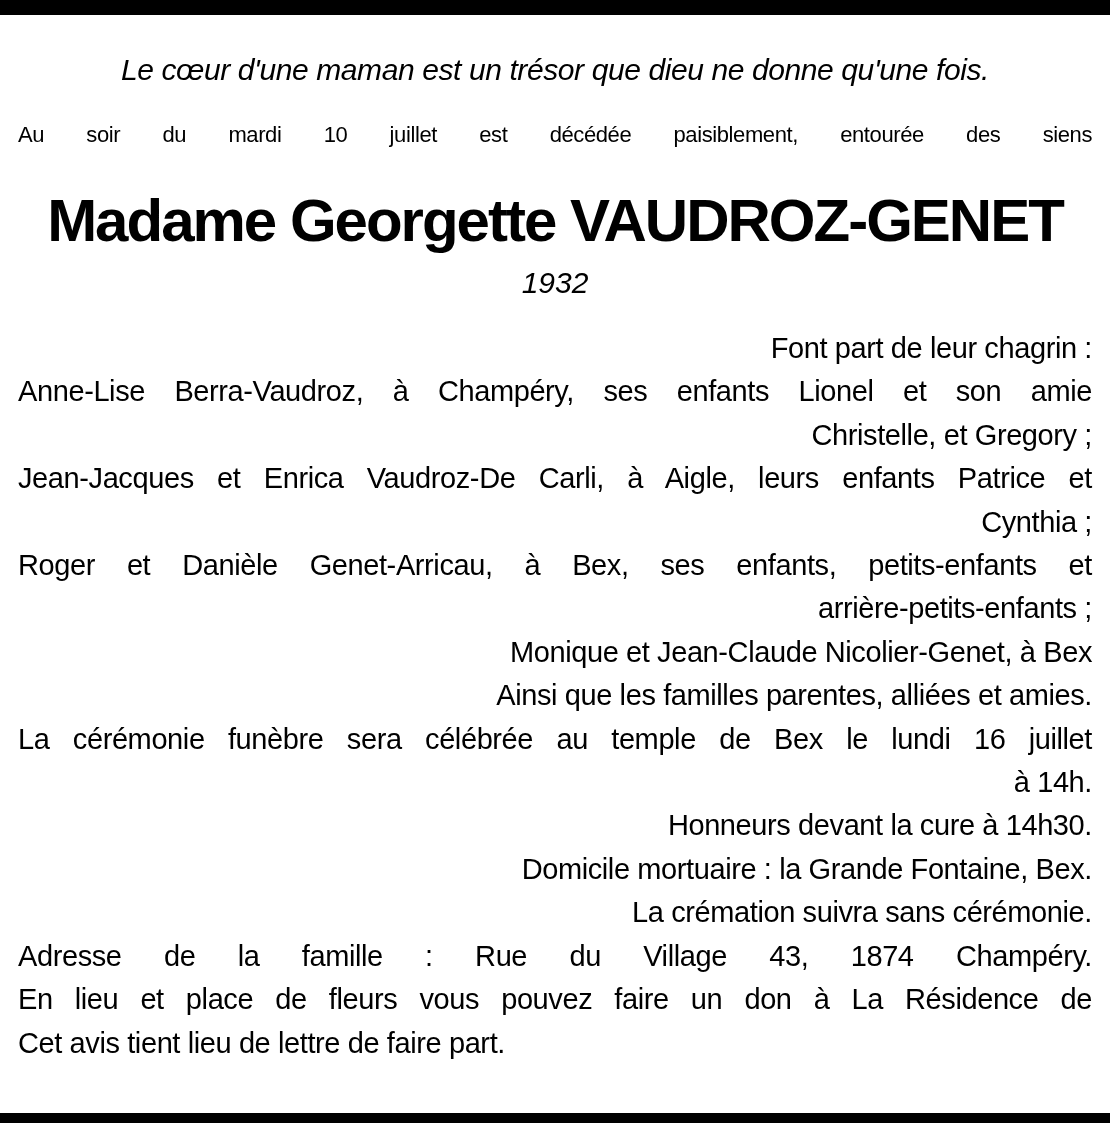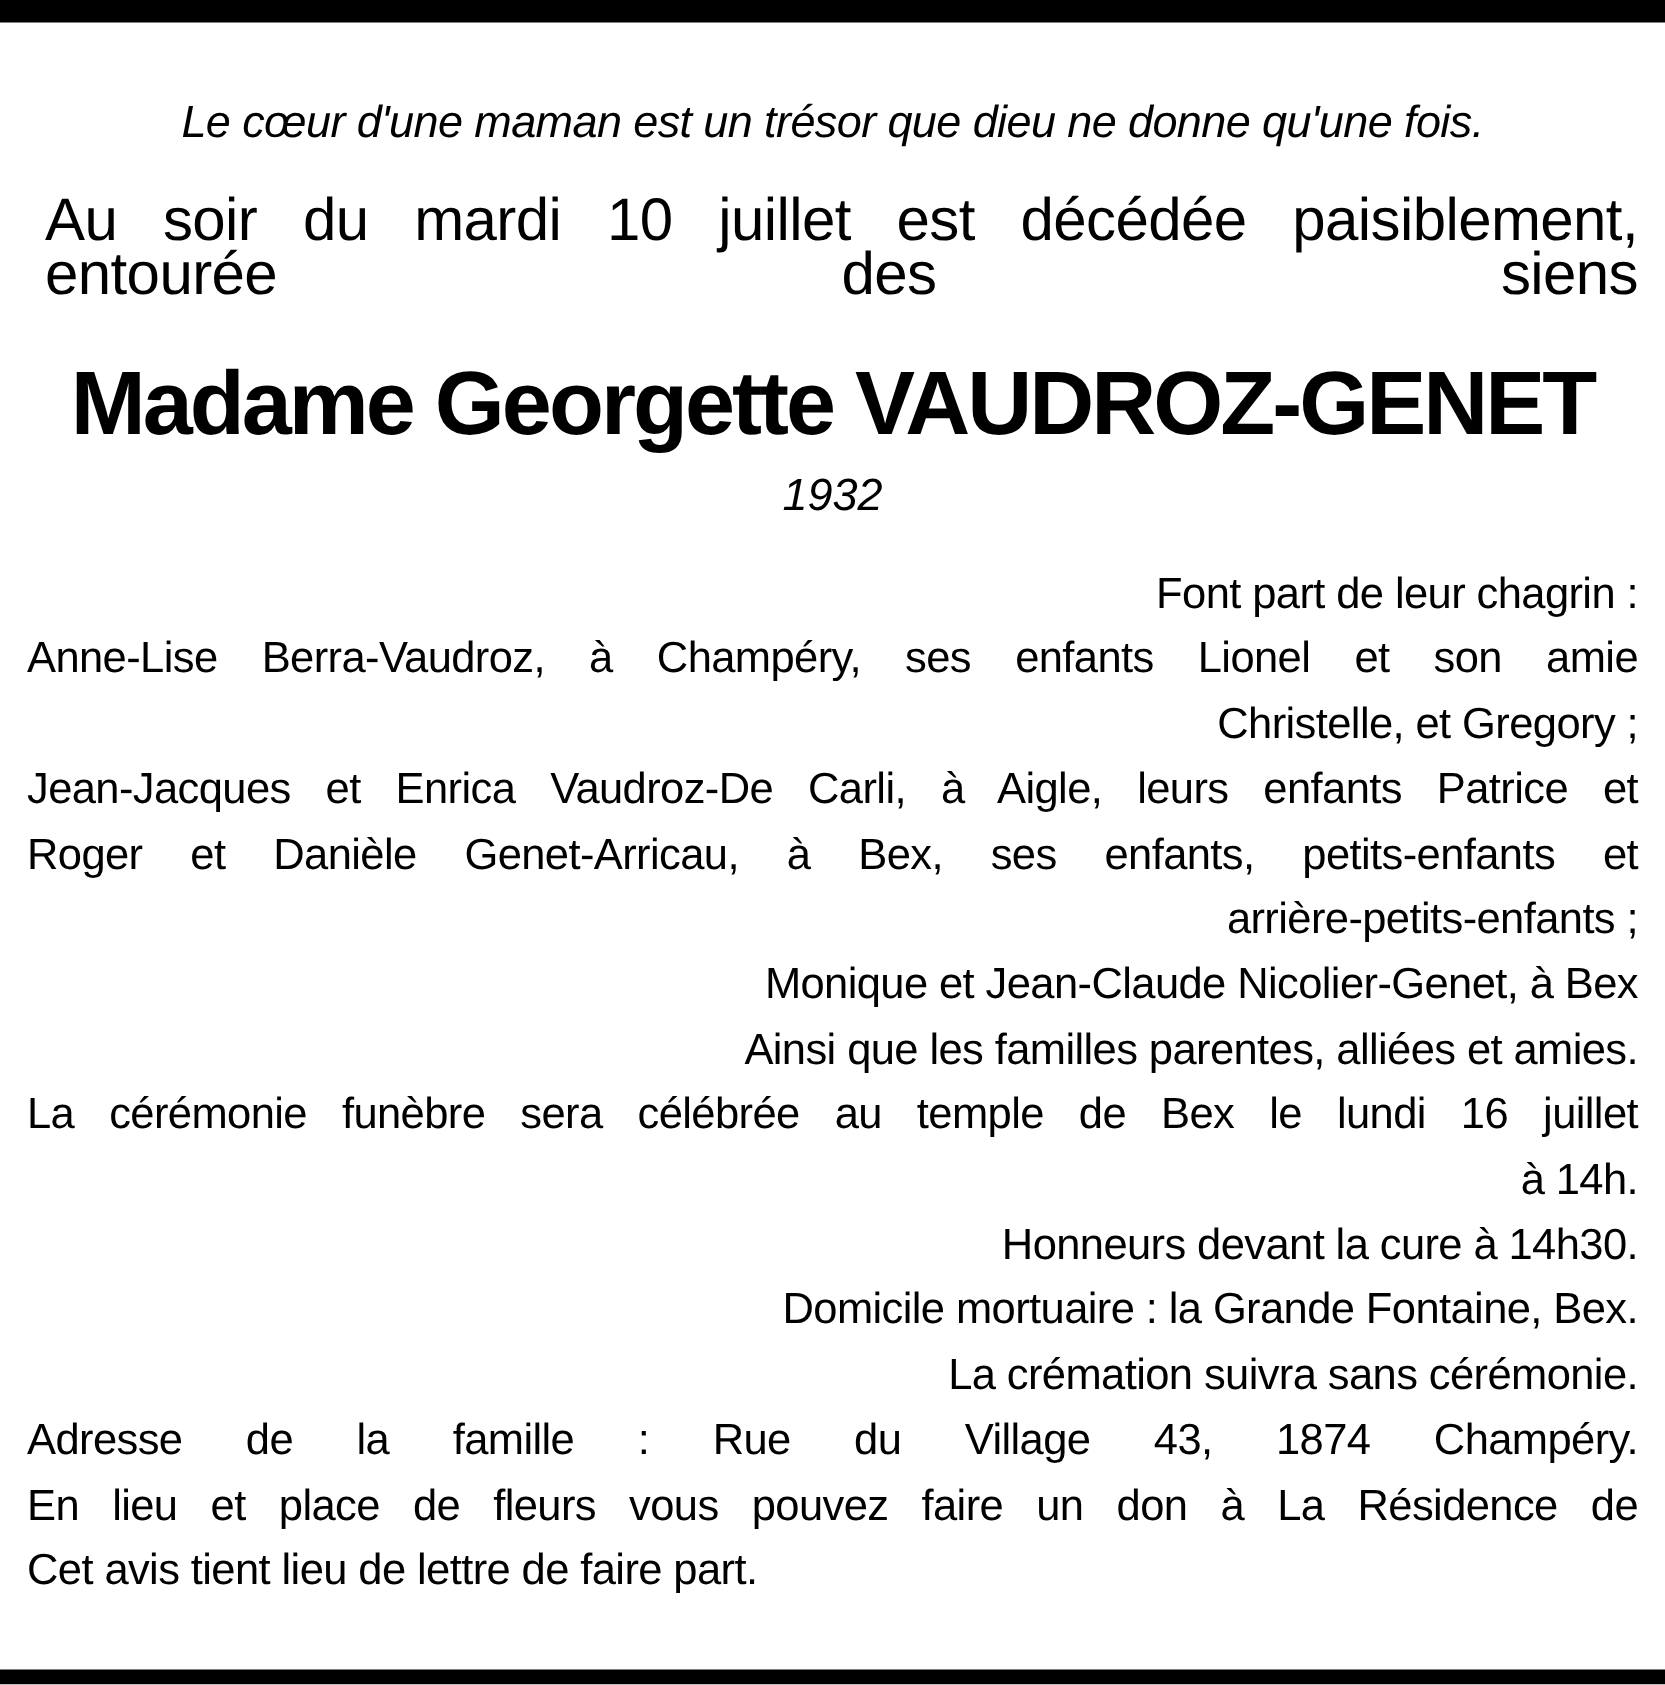--- a/index.html
+++ b/index.html
@@ -22,40 +22,39 @@
     background: #000;
   }
   .bar-top { top: 0; height: 15px; }
   .bar-bottom { bottom: 0; height: 10px; }
 
   .content {
     position: absolute;
     top: 15px;
     left: 0;
     width: 1110px;
-    padding: 12px 18px;
+    padding: 0 18px;
     box-sizing: border-box;
   }
 
   .epigraph {
     margin-top: 37px;
     text-align: center;
     font-style: italic;
     font-size: 30px;
     line-height: 36px;
     letter-spacing: -0.4px;
   }
   .intro {
     margin-top: 29px;
-    font-size: 40px;
+    font-size: 22px;
     line-height: 36px;
     letter-spacing: -0.4px;
     text-align: justify;
     text-align-last: justify;
-    margin-left: 12px;
   }
   .title {
     margin-top: 34px;
     text-align: center;
     font-weight: 700;
     font-size: 60px;
     line-height: 68px;
     letter-spacing: -2px;
     white-space: nowrap;
   }
@@ -95,20 +94,21 @@
   <div class="epigraph">Le cœur d'une maman est un trésor que dieu ne donne qu'une fois.</div>
   <div class="intro">Au soir du mardi 10 juillet est décédée paisiblement, entourée des siens</div>
   <div class="title">Madame Georgette VAUDROZ-GENET</div>
   <div class="year">1932</div>
 
   <div class="body-lines">
     <div class="line" data-align="left"><span>Font part de leur chagrin :</span></div>
     <div class="line" data-align="justify"><span>Anne-Lise </span><span class="b">Berra-Vaudroz</span><span>, à Champéry, ses enfants Lionel et son amie</span></div>
     <div class="line" data-align="left"><span>Christelle, et Gregory ;</span></div>
     <div class="line" data-align="justify"><span>Jean-Jacques et Enrica </span><span class="b">Vaudroz-De Carli</span><span>, à Aigle, leurs enfants Patrice et</span></div>
+    <div class="line" data-align="left"><span>Cynthia ;</span></div>
     <div class="line" data-align="justify"><span>Roger et Danièle </span><span class="b">Genet-Arricau</span><span>, à Bex, ses enfants, petits-enfants et</span></div>
     <div class="line" data-align="left"><span>arrière-petits-enfants ;</span></div>
     <div class="line" data-align="left"><span>Monique et Jean-Claude </span><span class="b">Nicolier-Genet</span><span>, à Bex</span></div>
     <div class="line" data-align="left"><span>Ainsi que les familles parentes, alliées et amies.</span></div>
     <div class="line" data-align="justify"><span>La cérémonie funèbre sera célébrée au temple de Bex le lundi 16 juillet</span></div>
     <div class="line" data-align="left"><span>à 14h.</span></div>
     <div class="line" data-align="left"><span>Honneurs devant la cure à 14h30.</span></div>
     <div class="line" data-align="left"><span>Domicile mortuaire : la Grande Fontaine, </span><span class="b">Bex</span><span>.</span></div>
     <div class="line" data-align="left"><span>La crémation suivra sans cérémonie.</span></div>
     <div class="line" data-align="justify"><span>Adresse de la famille : Rue du Village 43, 1874 Champéry.</span></div>

